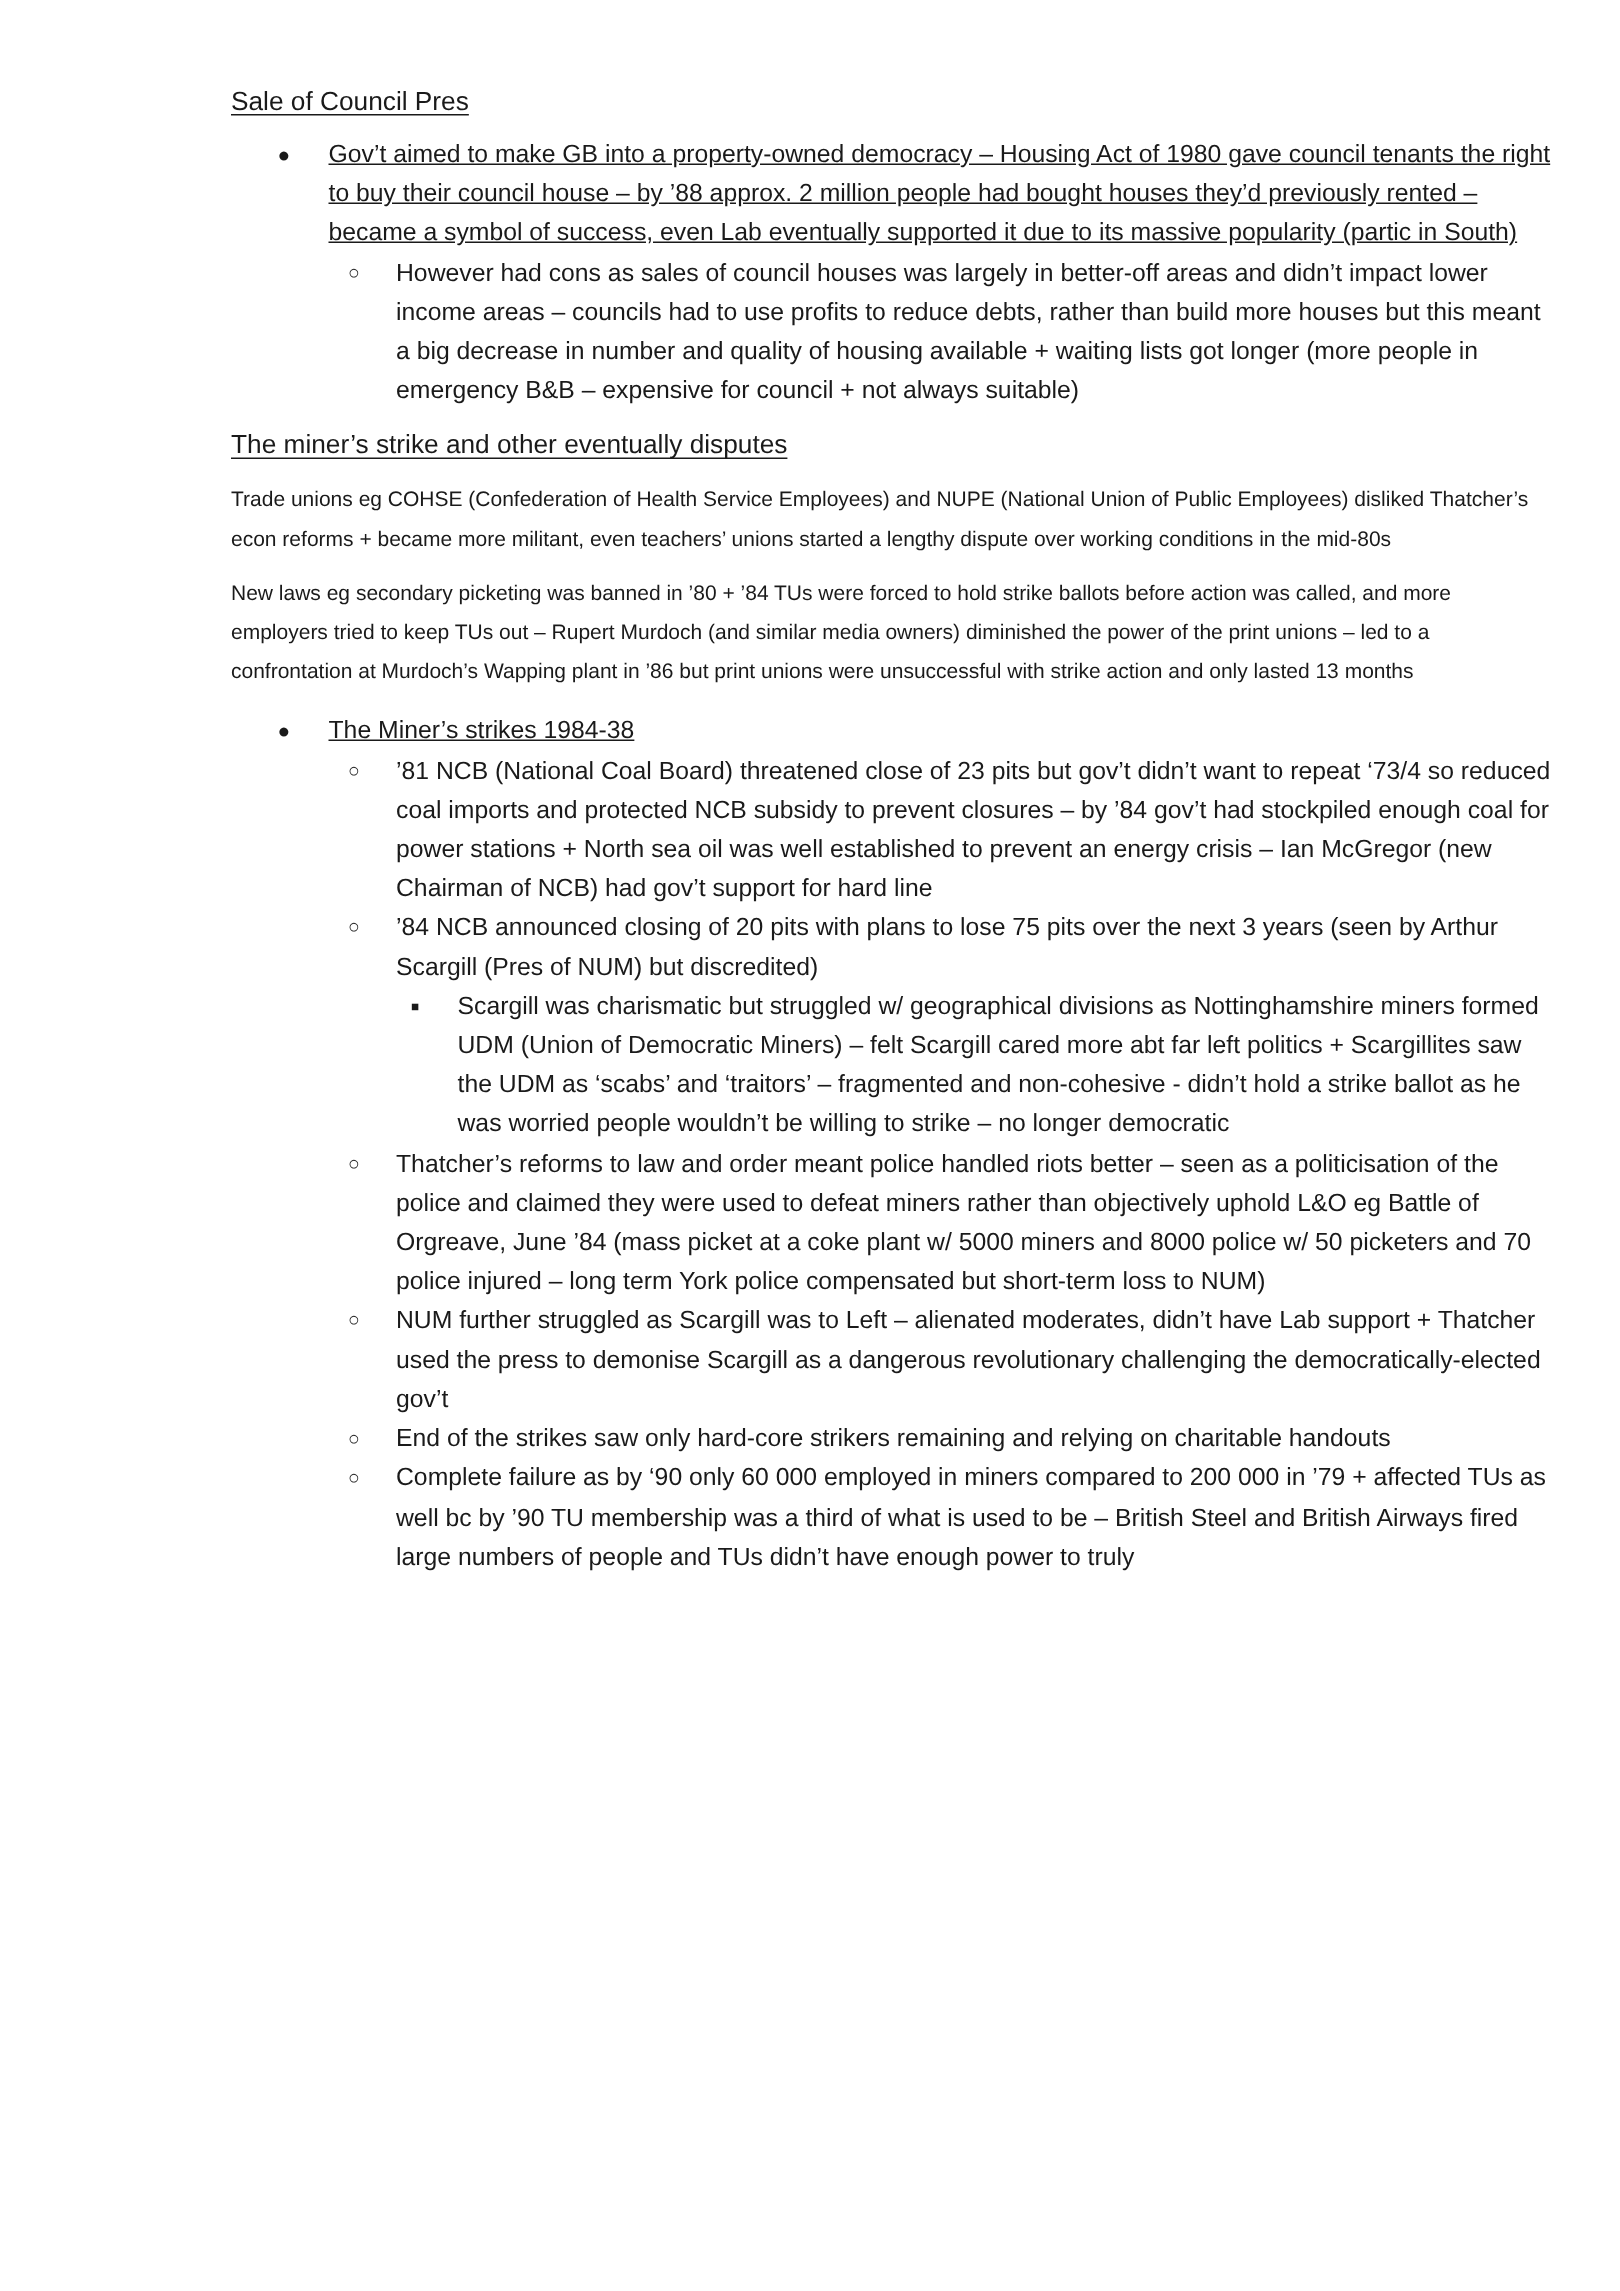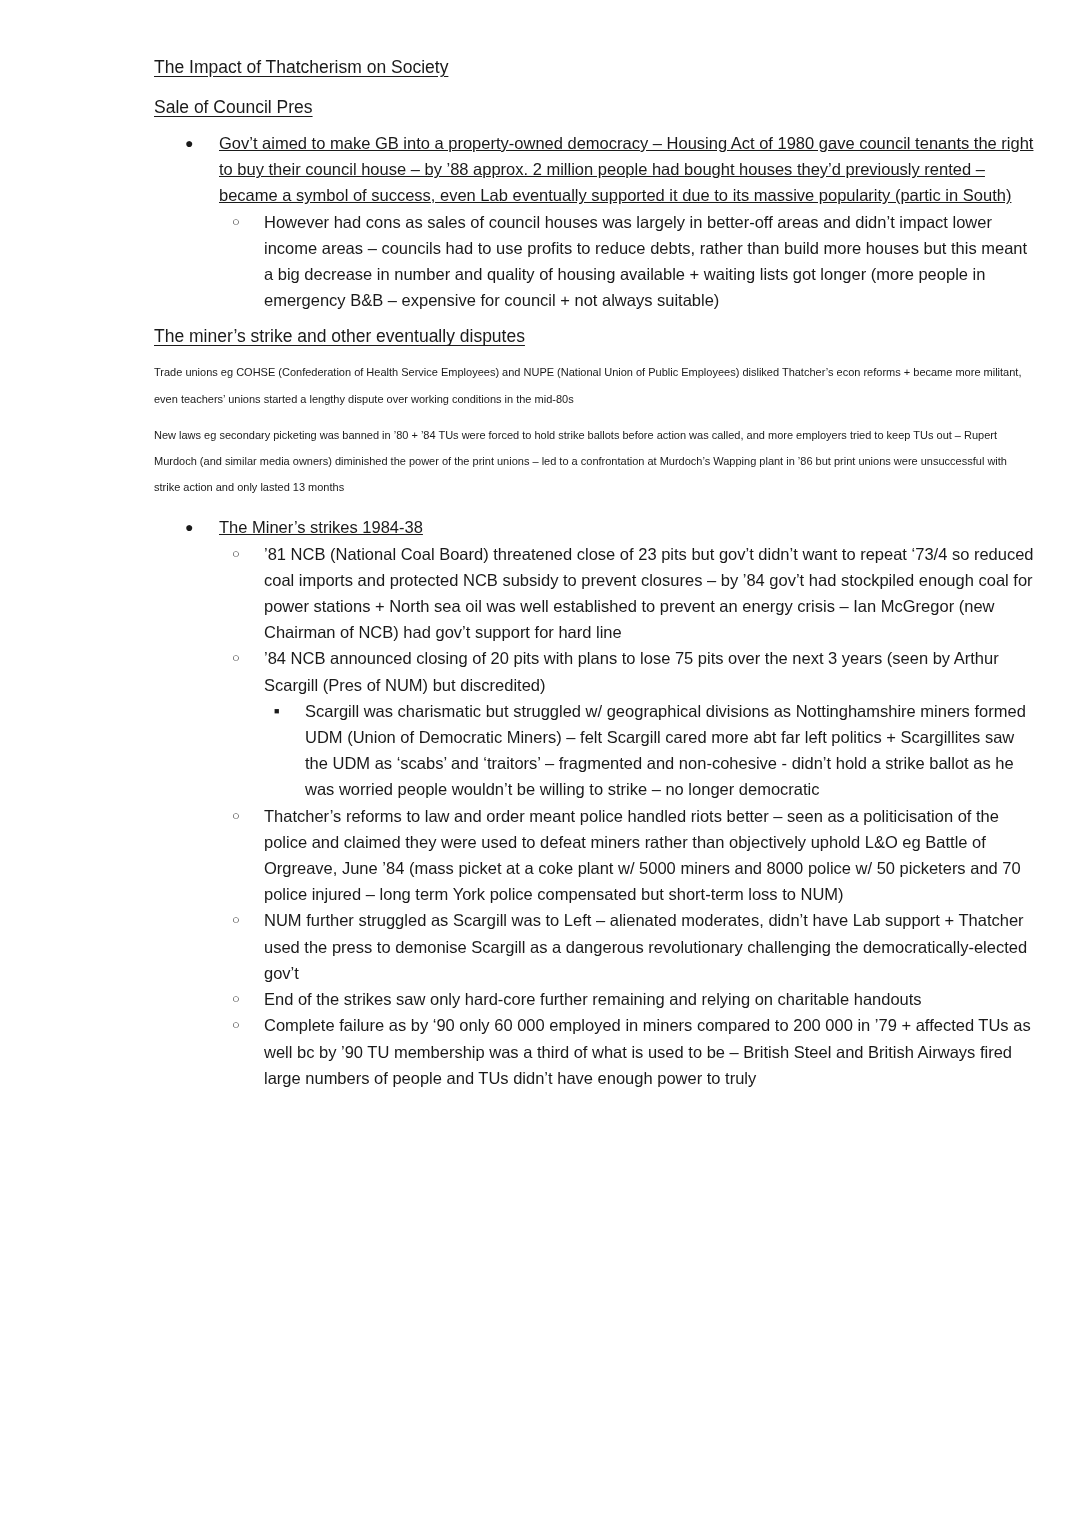--- a/index.html
+++ b/index.html
@@ -8,39 +8,38 @@
     font-family: "Liberation Sans", sans-serif;
     color: #1a1a1a;
   }
   .page { position: absolute; left: 154px; top: 54px; width: 880px; }
   .title, .heading {
     font-size: 17.5px; text-decoration: underline; text-underline-offset: 3px;
     margin: 0; line-height: 26px; font-weight: normal;
   }
   .title { margin-bottom: 14px; }
   .heading { margin-bottom: 10px; }
-  .para { font-size: 11px; line-height: 26.2px; margin: 0 0 10px 0; }
+  .para { font-size: 14px; line-height: 26.2px; margin: 0 0 10px 0; }
   ul { margin: 0; padding: 0; list-style: none; }
   .l1 > li { position: relative; padding-left: 65px; font-size: 16.5px; line-height: 26.2px; }
   .l1 > li > .txt { display: block; text-decoration: underline; }
   .bullet { position: absolute; font-size: 14px; line-height: 26px; }
   .b1 { left: 31px; }
   .l2 > li { position: relative; padding-left: 45px; }
   .b2 { left: -33px; font-size: 13px; }
   .l2 li .b2 { left: 13px; }
   .l3 > li { position: relative; padding-left: 86px; }
   .l3 li .b3 { left: 55px; font-size: 9px; top: 0; }
   .sec1 { margin-bottom: 10px; }
   .sec2-list { margin-top: 14px; }
 </style>
 </head>
 <body>
 
 <div class="page">
-  <h1 class="title">The Impact of Thatcherism on Society</h1>
 
   <h2 class="heading">Sale of Council Pres</h2>
   <ul class="l1 sec1">
     <li>
       <span class="bullet b1">●</span>
       <span class="txt">Gov’t aimed to make GB into a property-owned democracy – Housing Act of 1980 gave council tenants the right to buy their council house – by ’88 approx. 2 million people had bought houses they’d previously rented – became a symbol of success, even Lab eventually supported it due to its massive popularity (partic in South)</span>
       <ul class="l2">
         <li>
           <span class="bullet b2">○</span>
           <span>However had cons as sales of council houses was largely in better-off areas and didn’t impact lower income areas – councils had to use profits to reduce debts, rather than build more houses but this meant a big decrease in number and quality of housing available + waiting lists got longer (more people in emergency B&amp;B – expensive for council + not always suitable)</span>
@@ -75,21 +74,21 @@
         <li>
           <span class="bullet b2">○</span>
           <span>Thatcher’s reforms to law and order meant police handled riots better – seen as a politicisation of the police and claimed they were used to defeat miners rather than objectively uphold L&amp;O eg Battle of Orgreave, June ’84 (mass picket at a coke plant w/ 5000 miners and 8000 police w/ 50 picketers and 70 police injured – long term York police compensated but short-term loss to NUM)</span>
         </li>
         <li>
           <span class="bullet b2">○</span>
           <span>NUM further struggled as Scargill was to Left – alienated moderates, didn’t have Lab support + Thatcher used the press to demonise Scargill as a dangerous revolutionary challenging the democratically-elected gov’t</span>
         </li>
         <li>
           <span class="bullet b2">○</span>
-          <span>End of the strikes saw only hard-core further remaining and relying on charitable handouts</span>
+          <span>End of the strikes saw only hard-core strikers remaining and relying on charitable handouts</span>
         </li>
         <li>
           <span class="bullet b2">○</span>
           <span>Complete failure as by ‘90 only 60 000 employed in miners compared to 200 000 in ’79 + affected TUs as well bc by ’90 TU membership was a third of what is used to be – British Steel and British Airways fired large numbers of people and TUs didn’t have enough power to truly</span>
         </li>
       </ul>
     </li>
   </ul>
 </div>
 

